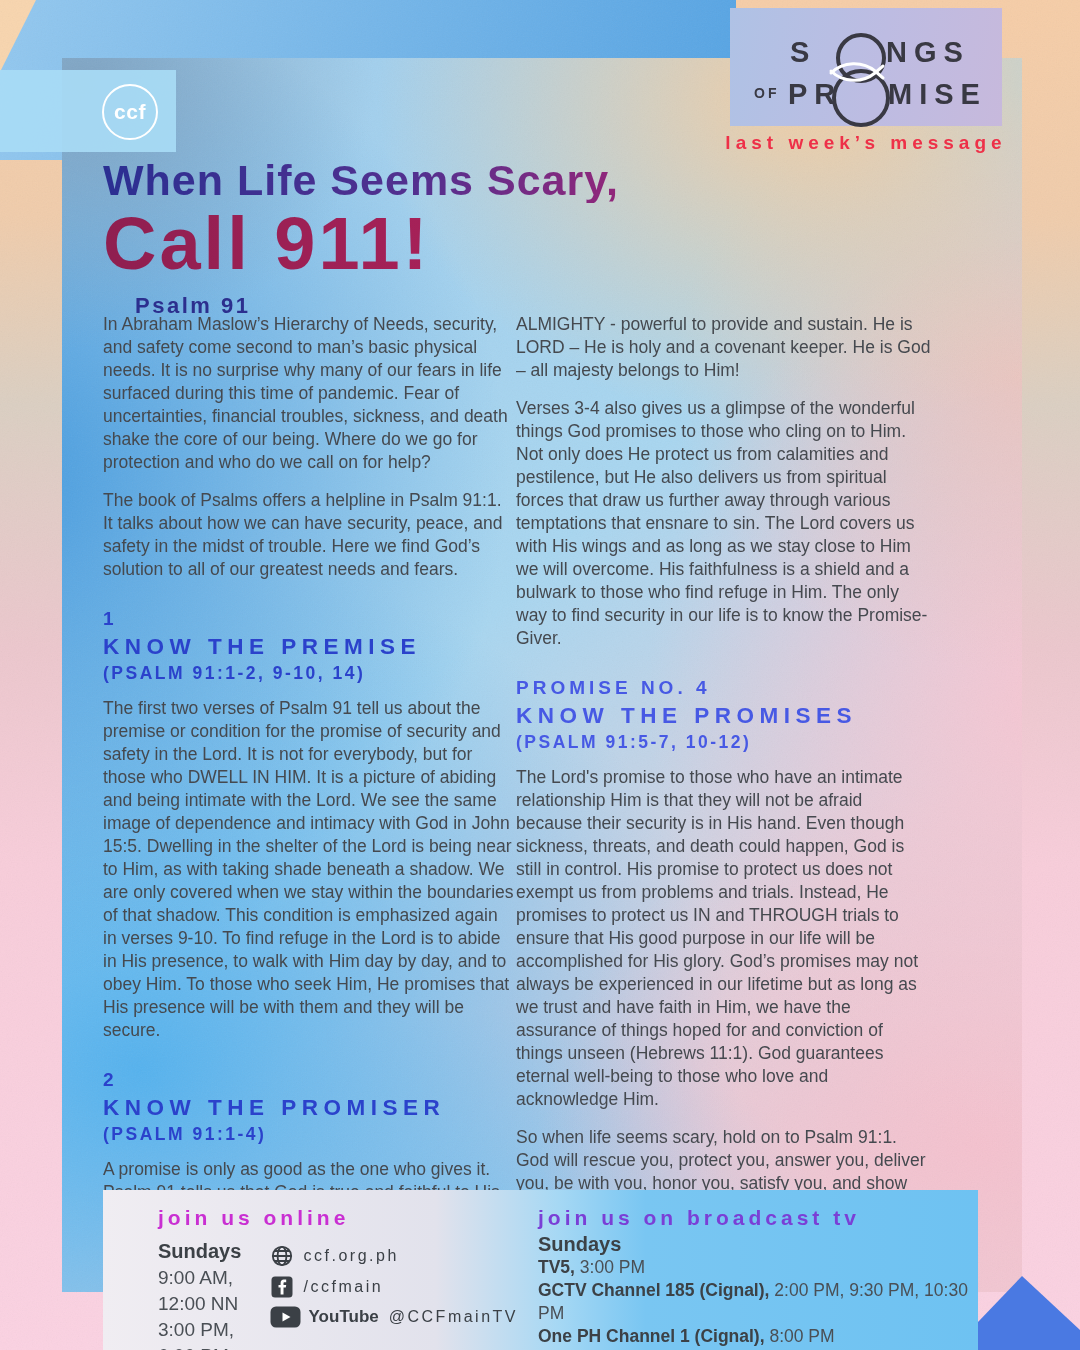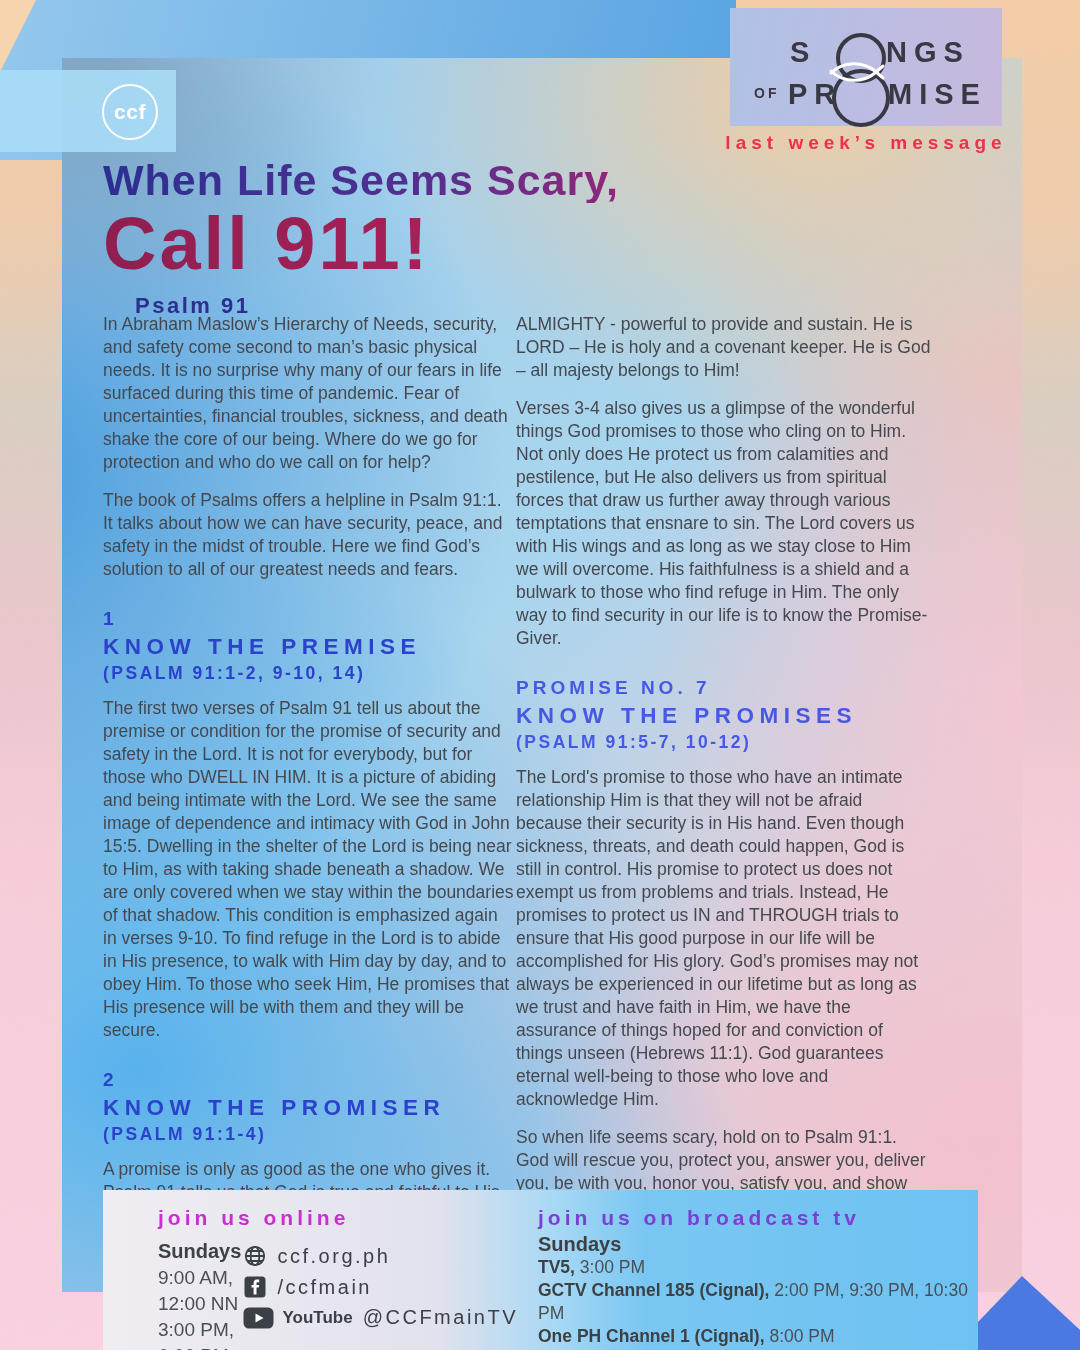--- a/index.html
+++ b/index.html
@@ -87,21 +87,21 @@
   .f-head-online{color:#c92fd2;}
   .f-head-tv{color:#7a3fd6;}
   .f-cols{display:flex;margin-top:10px;}
   .f-day{font-size:20px;font-weight:bold;color:#3c4146;}
   .f-times{font-size:19px;color:#4a4f55;line-height:26px;margin-top:2px;}
   .f-sched{font-size:17.5px;color:#4a4f55;line-height:23px;margin-top:3px;}
   .f-sched b{color:#3c4146;}
   .f-times-col{width:160px;}
   .f-links{margin-top:4px;}
   .f-link{display:flex;align-items:center;margin-bottom:7px;cursor:pointer;}
-  .f-link .lbl{font-size:20px;letter-spacing:2.5px;color:#3b4046;margin-left:10px;}
+  .f-link .lbl{font-size:16px;letter-spacing:2.5px;color:#3b4046;margin-left:10px;}
   .yt-word{font-size:17px;font-weight:bold;color:#3b4046;margin-left:8px;letter-spacing:0;}
   .icon{flex:0 0 auto;display:block;}
 </style>
 </head>
 <body>
 
 <div class="canvas">
 
   <div class="bg-base"></div>
   <div class="bg-blue-top"></div>
@@ -158,21 +158,21 @@
         <div class="kicker">2</div>
         <div class="sec-title">KNOW THE PROMISER</div>
         <div class="sec-ref">(PSALM 91:1-4)</div>
       </div>
       <p>A promise is only as good as the one who gives it. Psalm 91 tells us that God is true and faithful to His word. The psalmist addressed Him as the MOST HIGH – He is the supreme authority. He is</p>
     </div>
     <div class="col col-right">
       <p>ALMIGHTY - powerful to provide and sustain. He is LORD – He is holy and a covenant keeper. He is God – all majesty belongs to Him!</p>
       <p>Verses 3-4 also gives us a glimpse of the wonderful things God promises to those who cling on to Him. Not only does He protect us from calamities and pestilence, but He also delivers us from spiritual forces that draw us further away through various temptations that ensnare to sin. The Lord covers us with His wings and as long as we stay close to Him we will overcome. His faithfulness is a shield and a bulwark to those who find refuge in Him. The only way to find security in our life is to know the Promise-Giver.</p>
       <div class="sec sec-peri">
-        <div class="kicker">PROMISE NO. 7</div>
+        <div class="kicker">PROMISE NO. 4</div>
         <div class="sec-title">KNOW THE PROMISES</div>
         <div class="sec-ref">(PSALM 91:5-7, 10-12)</div>
       </div>
       <p>The Lord's promise to those who have an intimate relationship Him is that they will not be afraid because their security is in His hand. Even though sickness, threats, and death could happen, God is still in control. His promise to protect us does not exempt us from problems and trials. Instead, He promises to protect us IN and THROUGH trials to ensure that His good purpose in our life will be accomplished for His glory. God’s promises may not always be experienced in our lifetime but as long as we trust and have faith in Him, we have the assurance of things hoped for and conviction of things unseen (Hebrews 11:1). God guarantees eternal well-being to those who love and acknowledge Him.</p>
       <p>So when life seems scary, hold on to Psalm 91:1. God will rescue you, protect you, answer you, deliver you, be with you, honor you, satisfy you, and show you His salvation!</p>
     </div>
   </div>
 
   <div class="footer">
     <div class="f-left">

